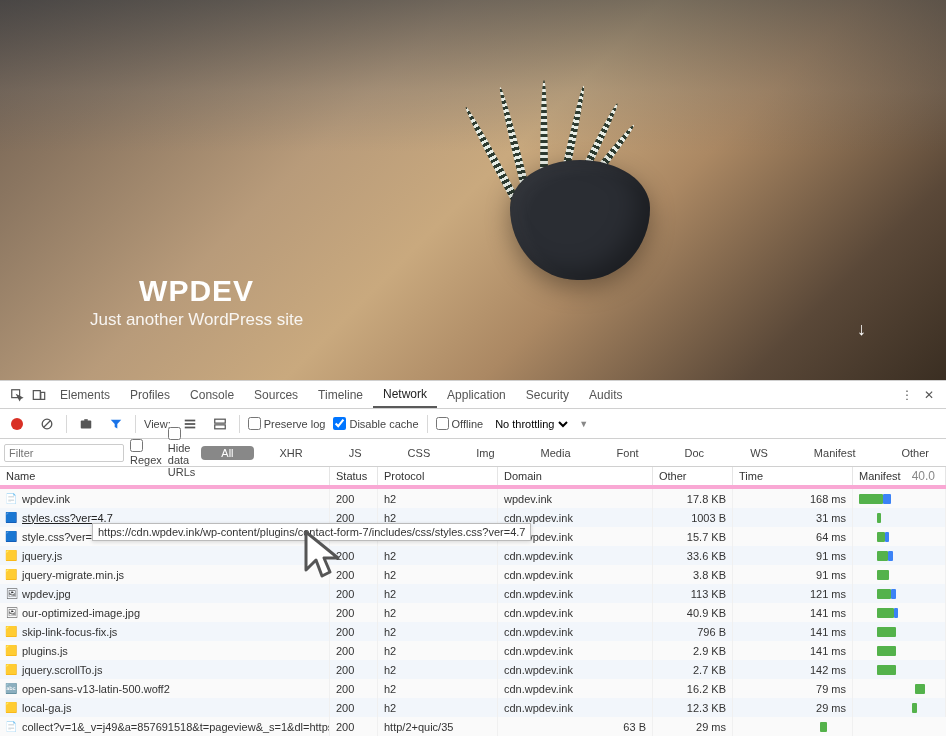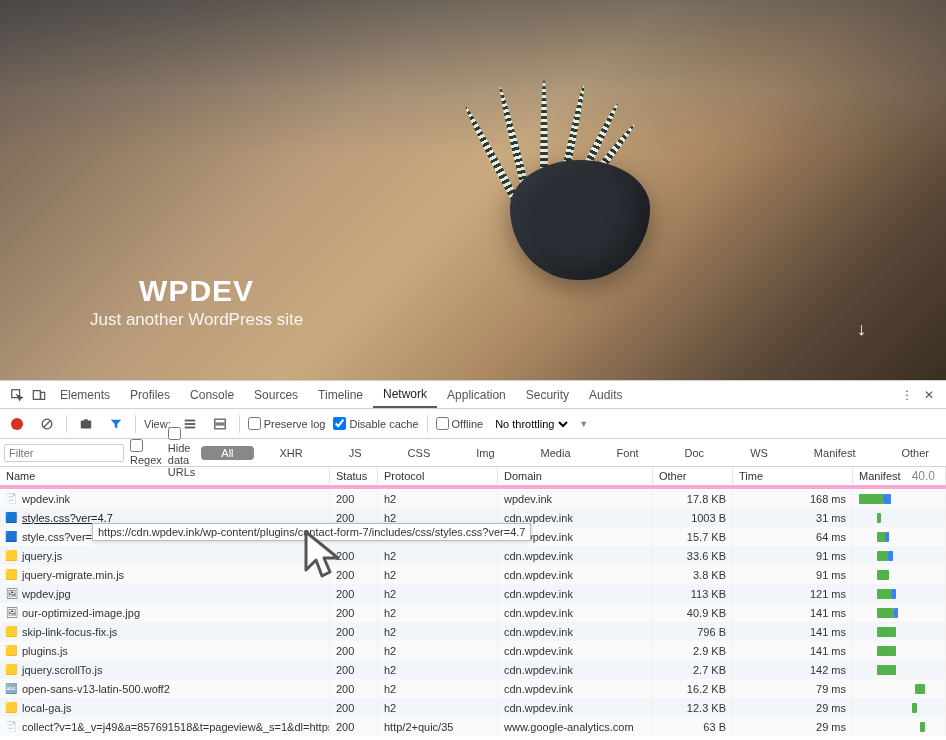--- a/index.html
+++ b/index.html
@@ -389,21 +389,20 @@
           </div>
         </div>
       </div>
       <div class="grid-row">
         <div class="name-cell">
           <span class="fav">📄</span>
           <span>collect?v=1&amp;_v=j49&amp;a=857691518&amp;t=pageview&amp;_s=1&amp;dl=https%…</span>
         </div>
         <div>200</div>
         <div>http/2+quic/35</div>
-        <div>www.google-analytics.com</div>
         <div class="gcell-size">63 B</div>
         <div class="gcell-time">29 ms</div>
         <div>
           <div class="wf">
             <div class="wf-bar" style="left: 76%; width: 6%; background: rgb(84, 178, 75);"></div>
           </div>
         </div>
       </div>
     </div>
 

